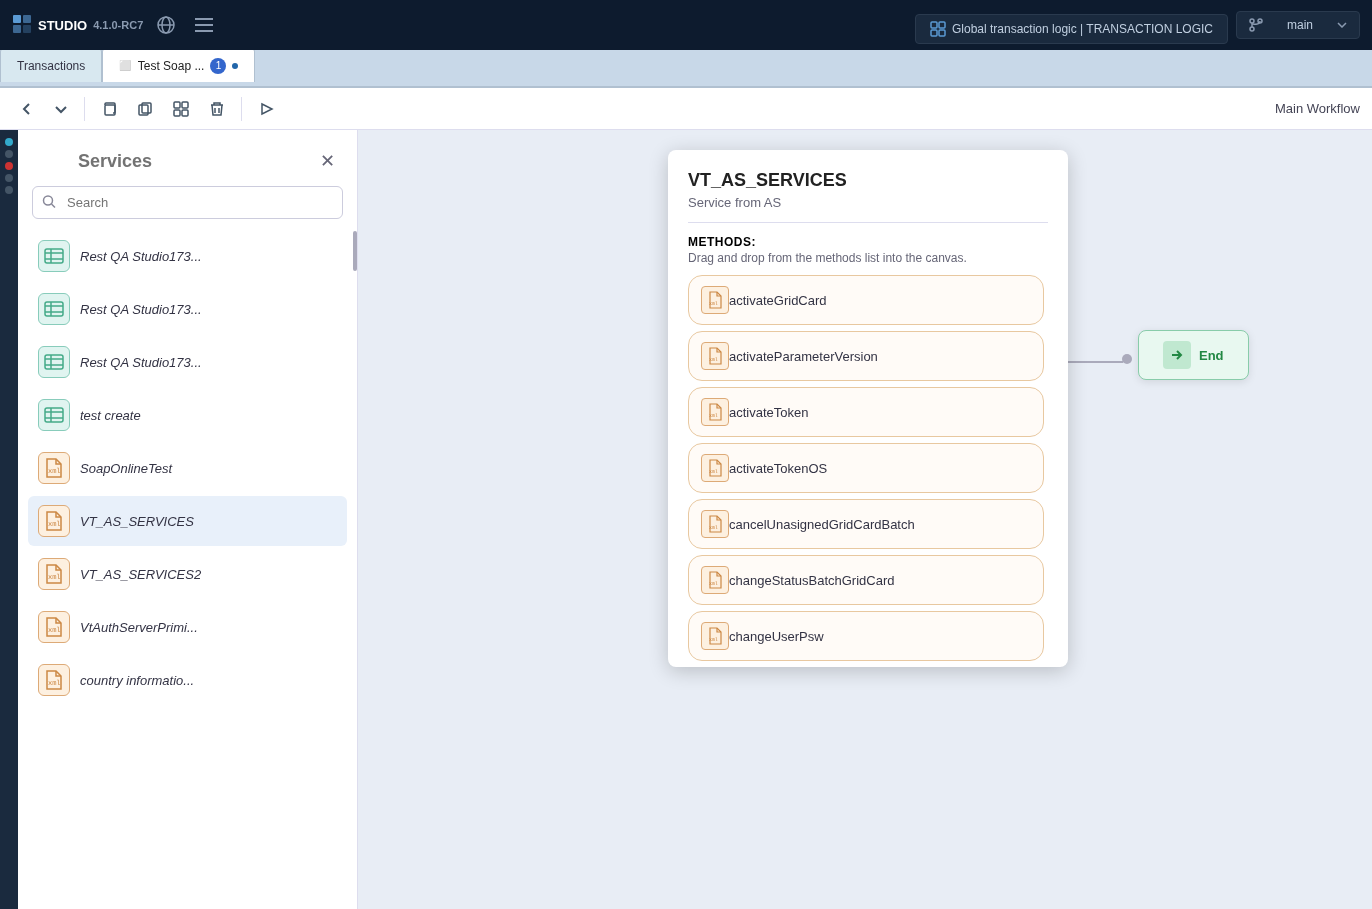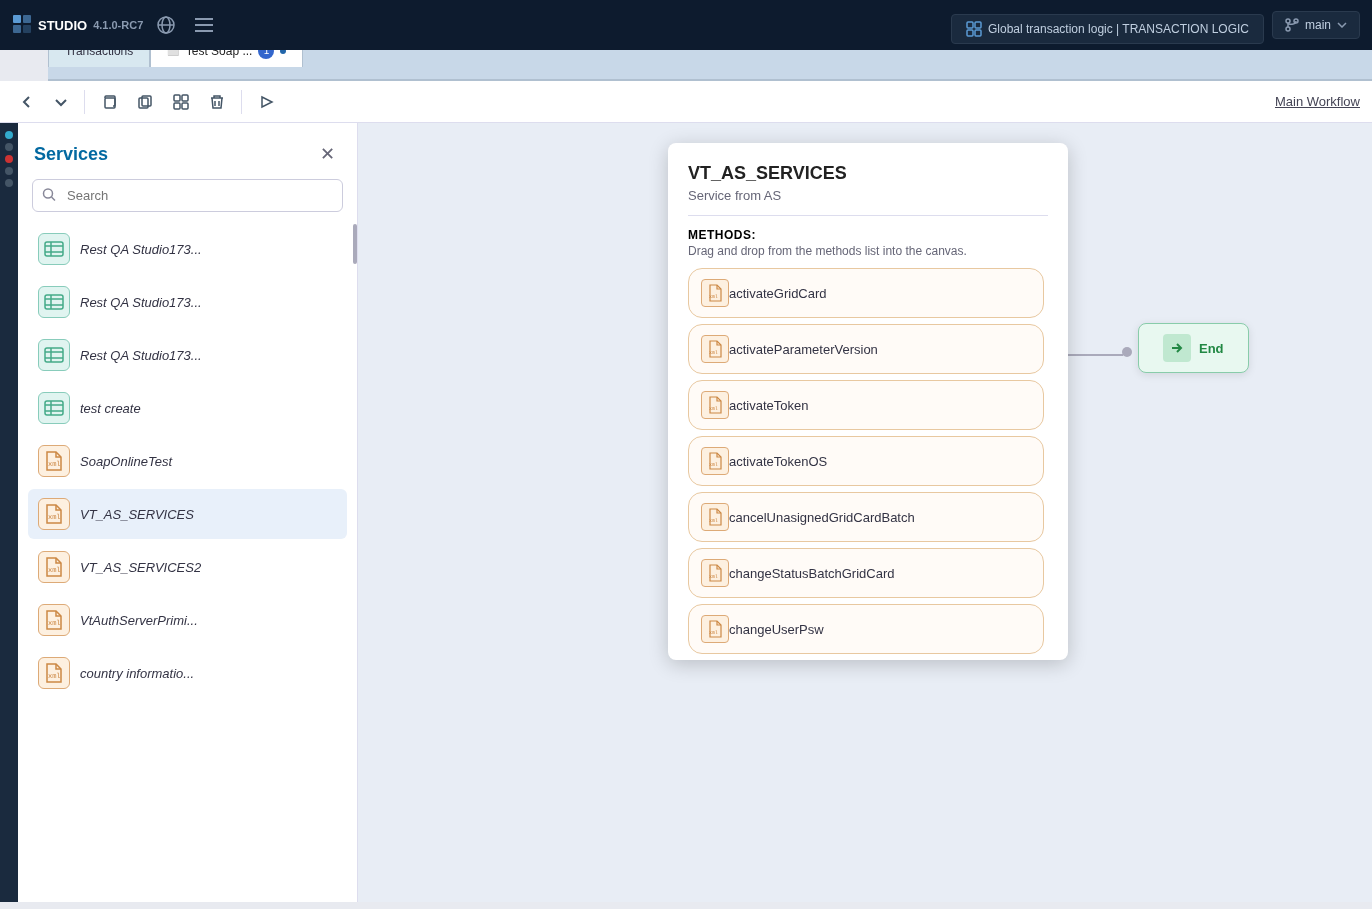--- a/index.html
+++ b/index.html
@@ -49,32 +49,31 @@
       color: #5b9bd5;
     }
     .branch-btn {
       background: #1a2a3e;
       border: 1px solid #2a3a4e;
       color: #c0cfe0;
       padding: 6px 12px;
       border-radius: 4px;
       font-size: 12px;
       cursor: pointer;
-      display: flex; align-items: center; gap: 6px;
+      display: flex; align-items: center; gap: 24px;
     }
 
     
     .tab-bar {
       background: #c8d8e8;
-      height: 31px;
+      height: 38px;
       display: flex;
       align-items: flex-end;
-      padding: 0 0 12px 0;
+      padding: 0 0 4px 0;
       border-bottom: 2px solid #b0c0d0;
-      margin-left: 48px;
     }
     .tab {
       height: 34px;
       padding: 0 16px;
       display: flex; align-items: center; gap: 6px;
       font-size: 12px;
       cursor: pointer;
       border-radius: 4px 4px 0 0;
       background: #d8e8f0;
       border: 1px solid #b0c0d0;
@@ -115,21 +114,20 @@
       font-size: 16px;
       border-radius: 4px;
       display: flex; align-items: center; justify-content: center;
     }
     .toolbar-divider { width: 1px; height: 24px; background: #dde; margin: 0 4px; }
     .workflow-title {
       margin-left: auto;
       font-size: 13px;
       color: #445;
       font-weight: 500;
-      text-decoration: underline;
     }
 
     
     .main-layout {
       display: flex;
       height: calc(909px - 50px - 38px - 42px);
       position: relative;
     }
 
     
@@ -160,21 +158,22 @@
     }
     .services-header {
       display: flex;
       align-items: center;
       justify-content: space-between;
       padding: 18px 16px 12px;
     }
     .services-title {
       font-size: 18px;
       font-weight: 600;
-      color: #0369a1;
+      color: #737373;
+      margin-left: 44px;
     }
     .close-btn {
       background: none; border: none;
       cursor: pointer; color: #667;
       font-size: 18px;
       padding: 2px 6px;
     }
     .search-box {
       margin: 0 14px 12px;
       position: relative;

